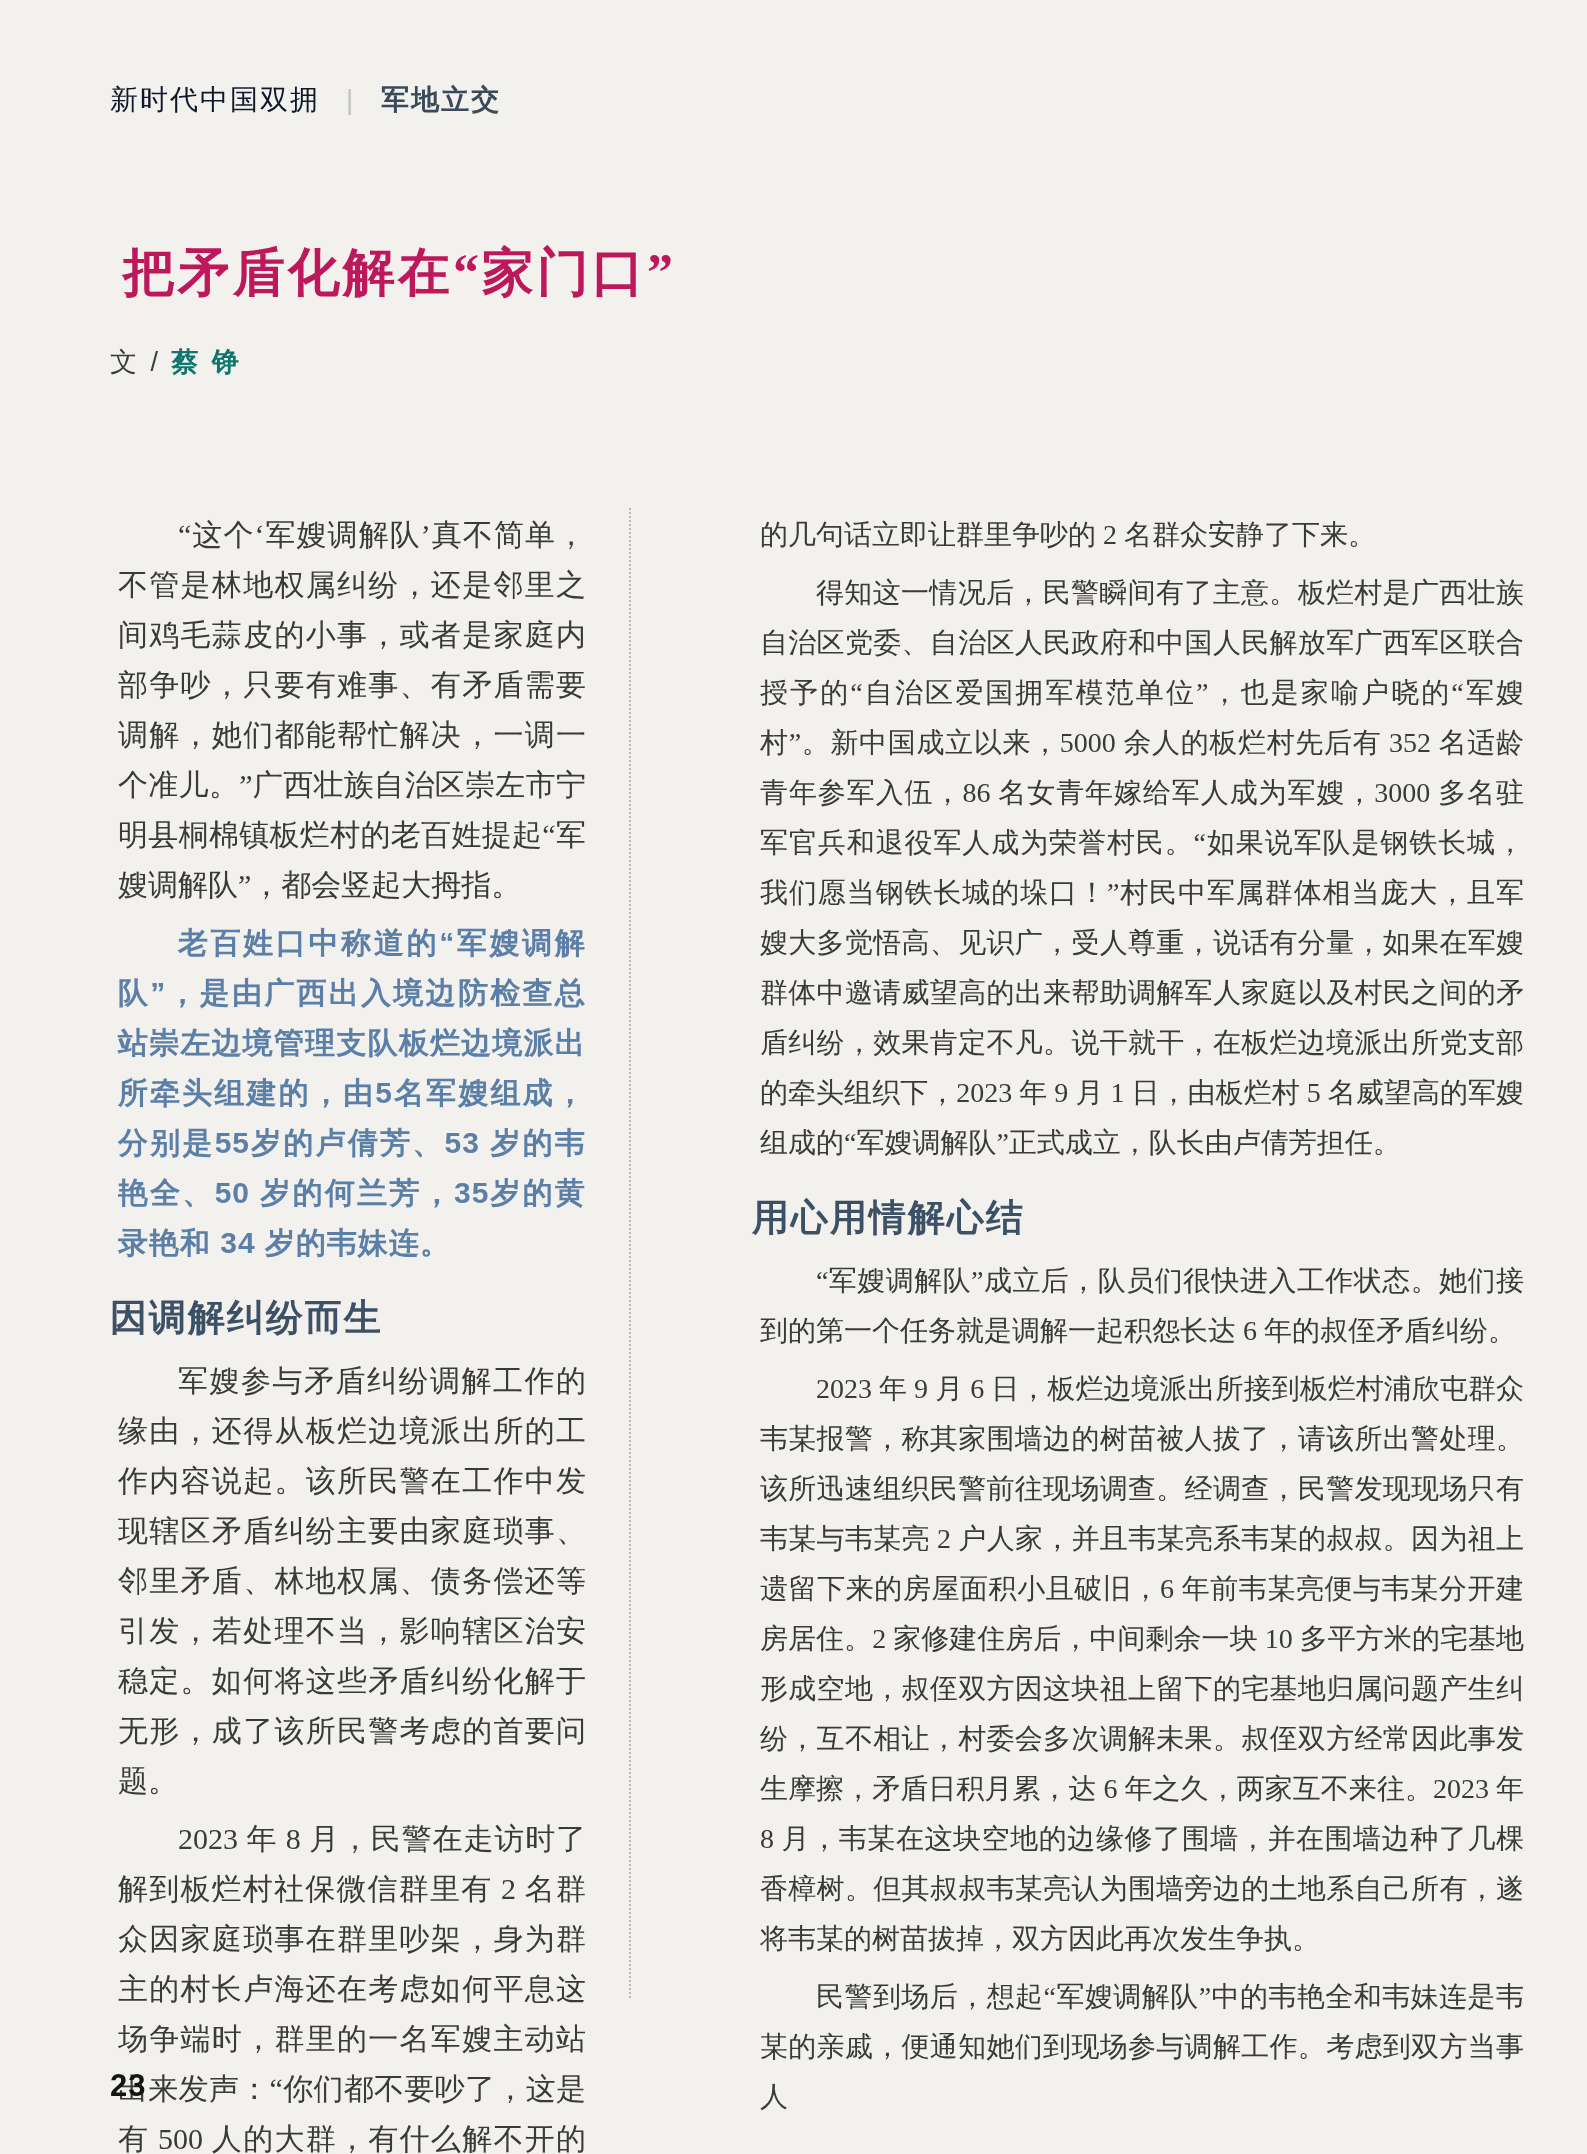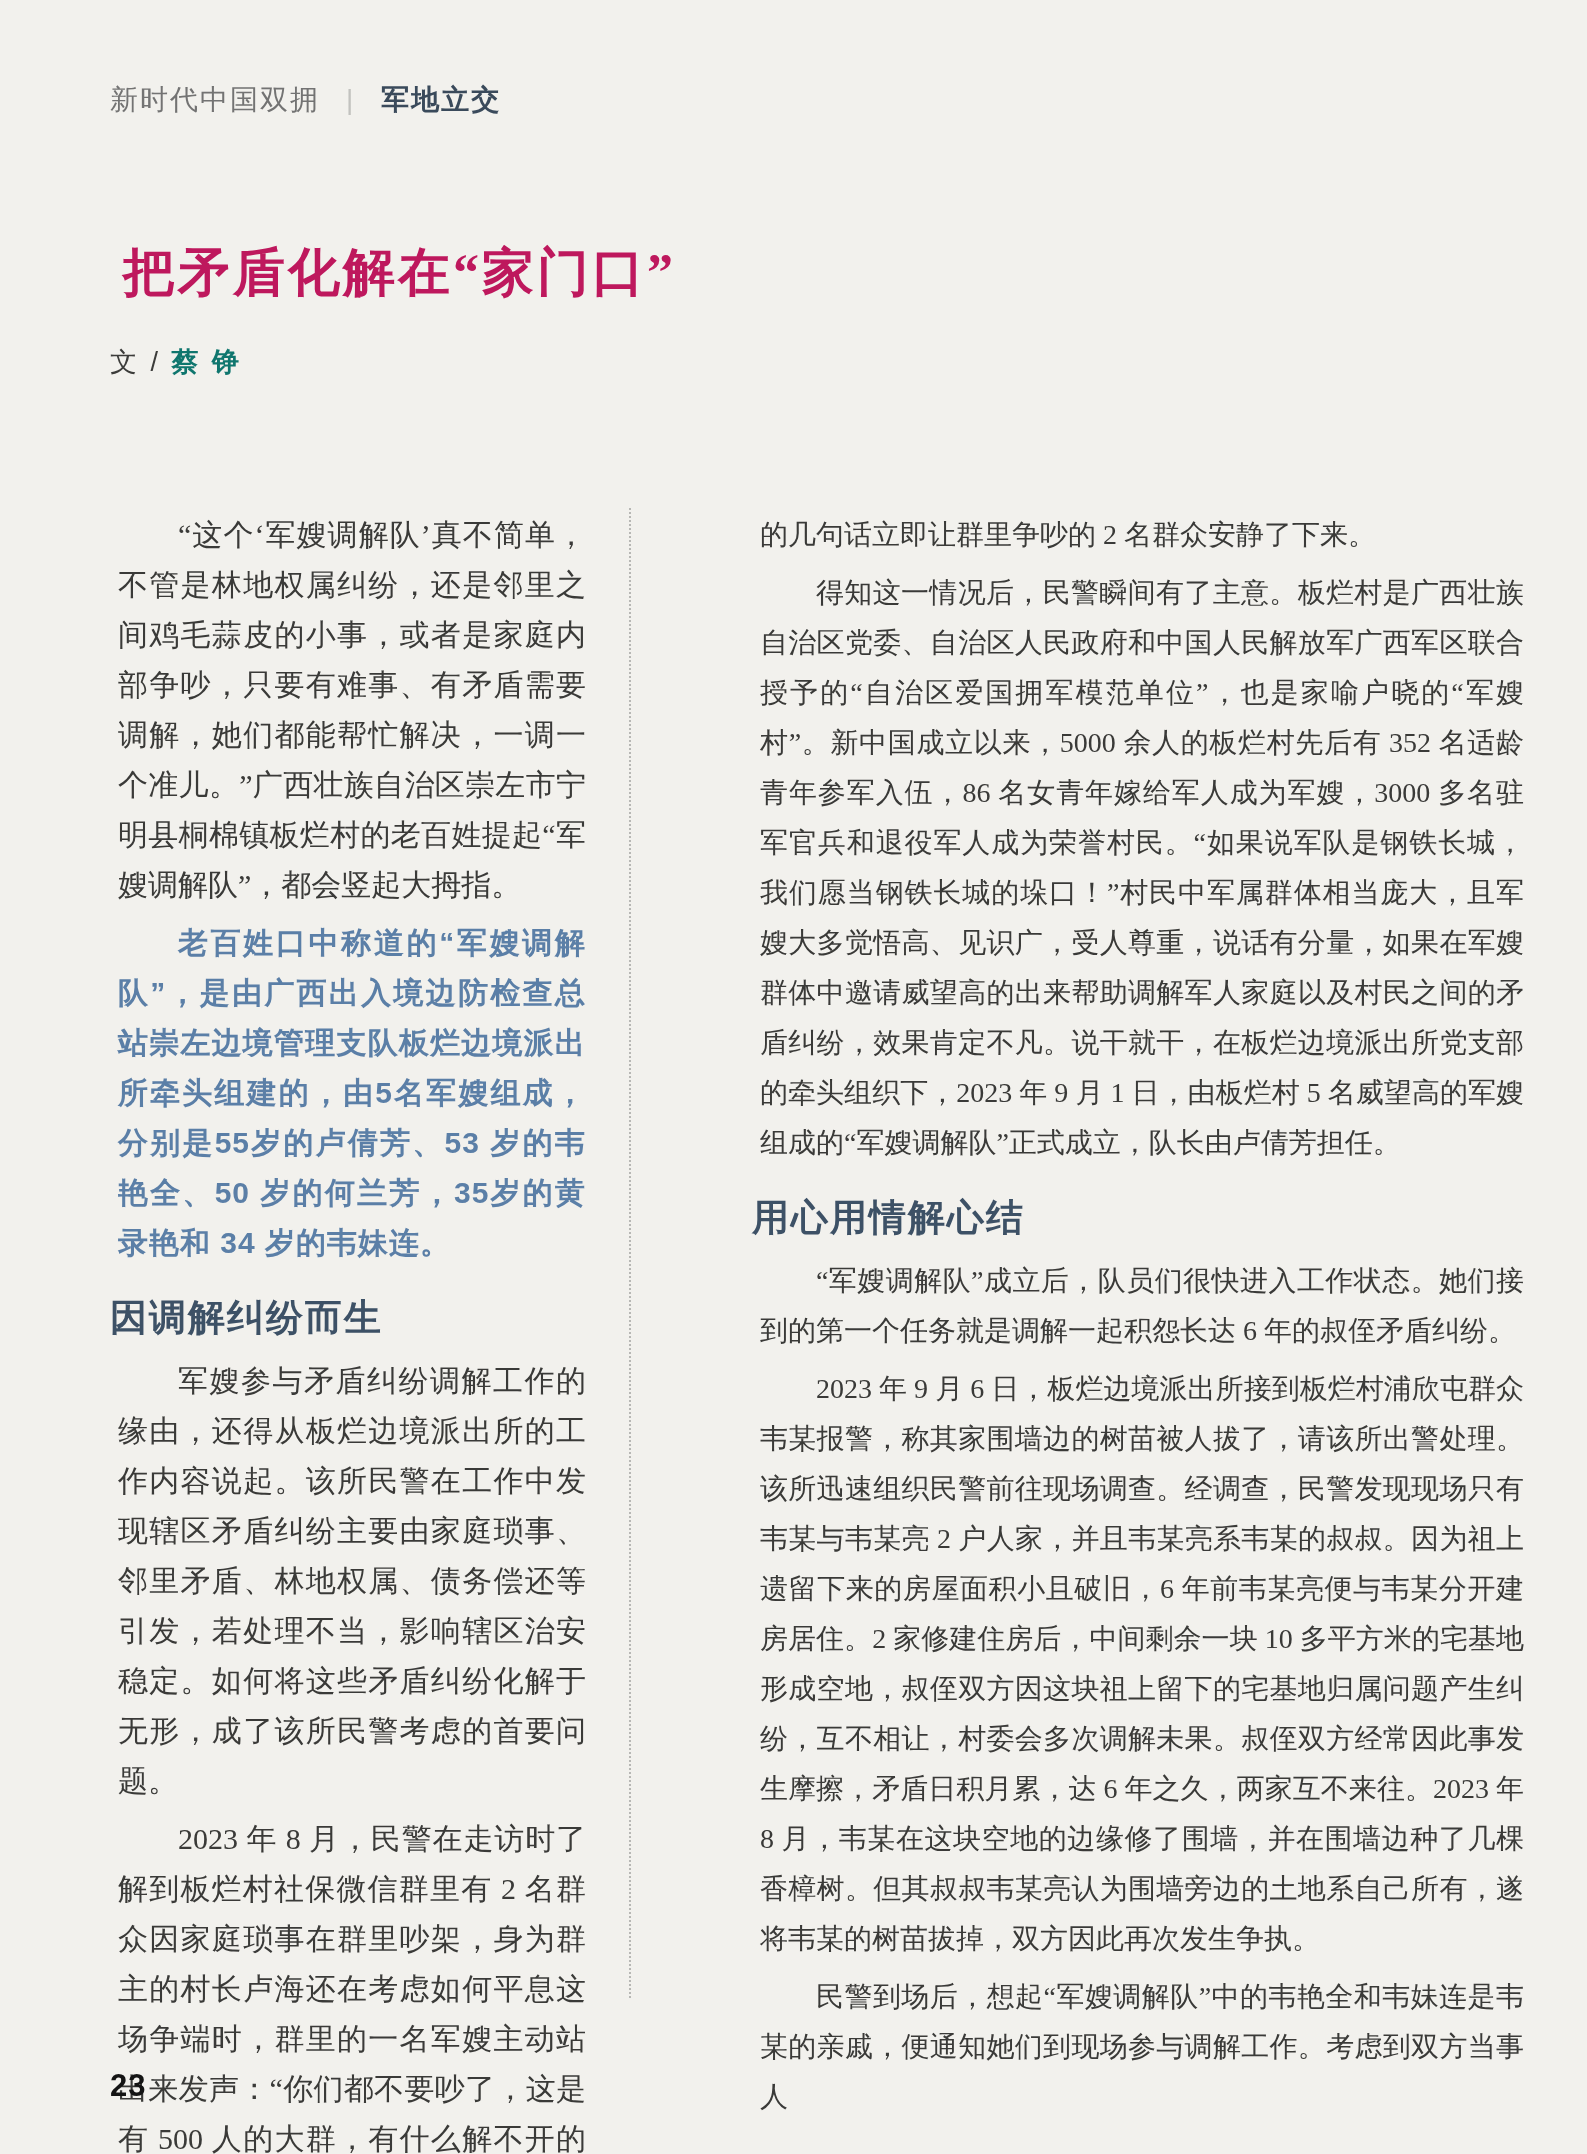--- a/index.html
+++ b/index.html
@@ -19,21 +19,21 @@
     position: absolute;
     left: 110px;
     top: 84px;
     font-family: "Liberation Sans", "DejaVu Sans", sans-serif;
     font-size: 28px;
     line-height: 32px;
     letter-spacing: 2px;
     white-space: nowrap;
   }
   .header-series {
-    color: #737373;
+    color: #0f172a;
     font-weight: 500;
   }
   .header-sep {
     color: #c2c2bf;
     margin: 0 26px;
     font-weight: 300;
   }
   .header-section {
     color: #3a4a5b;
     font-weight: 700;

